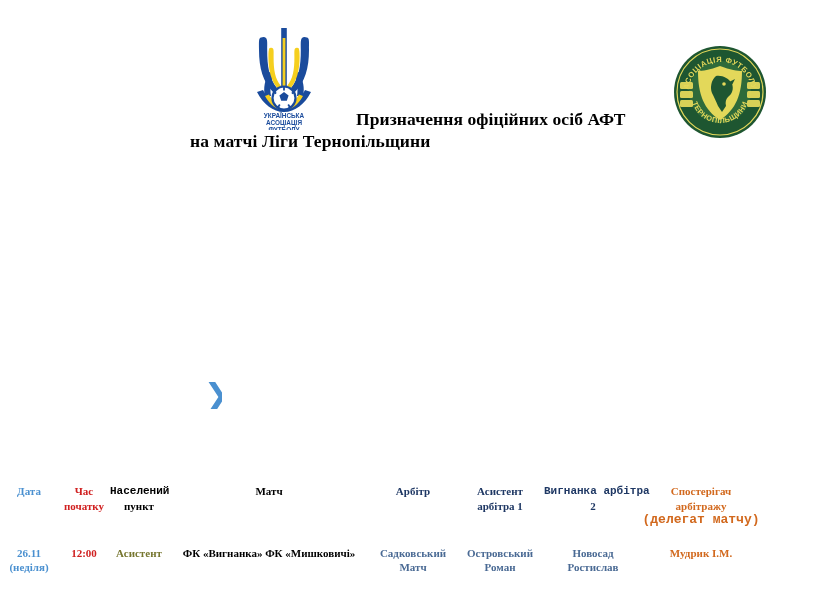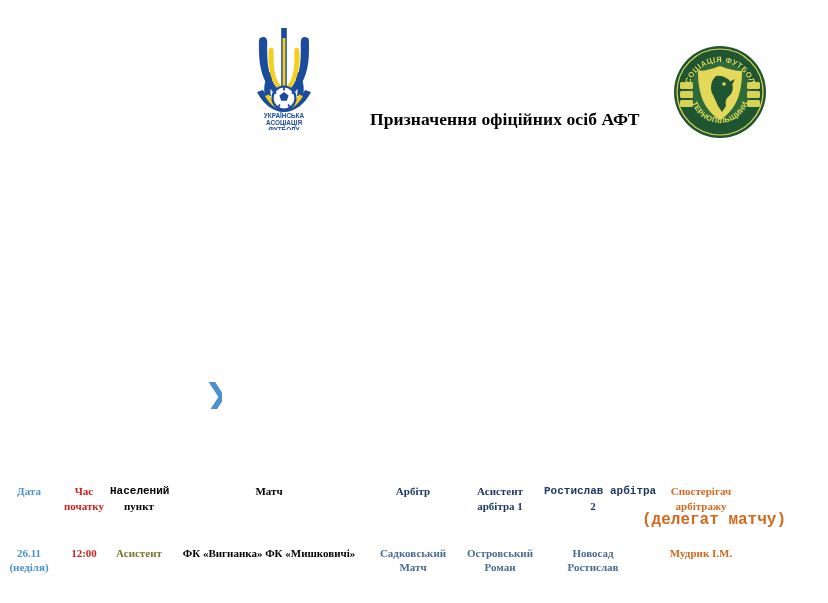--- a/index.html
+++ b/index.html
@@ -43,21 +43,20 @@
     height: 96px;
   }
   .taf-logo svg { display: block; width: 100%; height: 100%; }
 
   
   .title-block {
     position: absolute;
     left: 0;
     top: 108px;
     width: 662px;
-    padding-left: 14px;
   }
   .title-line {
     font-size: 17.5px;
     font-weight: bold;
     line-height: 22px;
     white-space: nowrap;
     color: #000000;
     letter-spacing: 0.1px;
   }
   .title-line-1 { padding-left: 356px; }
@@ -115,21 +114,21 @@
 
   
   .h-date  { color: #4a90d0; }
   .h-time  { color: #d02020; }
   .h-place { color: #000000; }
   .h-match { color: #000000; }
   .h-ref,
   .h-asst  { color: #1f3864; }
   .h-obs   { color: #d2691e; }
 
-  .h-obs .sub { font-size: 16px; }
+  .h-obs .sub { font-size: 13px; }
 
   
   .c-date  { color: #4a90d0; }
   .c-time  { color: #d02020; }
   .c-place { color: #76762f; }
   .c-match { color: #000000; white-space: nowrap; font-size: 12px; }
   .c-ref,
   .c-asst  { color: #4a6a94; font-weight: bold; }
   .c-obs   { color: #d2691e; white-space: nowrap; }
 
@@ -216,20 +215,21 @@
         <textPath href="#arcTop" startOffset="50%" text-anchor="middle">АСОЦІАЦІЯ ФУТБОЛУ</textPath>
       </text>
       <text font-family="Liberation Sans, sans-serif" font-size="7.4" font-weight="bold" fill="#e3d85a" letter-spacing="0.5">
         <textPath href="#arcBot" startOffset="50%" text-anchor="middle">ТЕРНОПІЛЬЩИНИ</textPath>
       </text>
     </svg>
   </div>
 
   <div class="title-block">
     <div class="title-line title-line-1">Призначення офіційних осіб АФТ</div>
+    <div class="title-line title-line-2">на матчі Ліги Тернопільщини</div>
   </div>
 
   <div class="stray-glyph">❯</div>
 
   <table class="sched-table">
     <colgroup>
       <col class="col-date">
         <col class="col-time">
         <col class="col-place">
       <col class="col-match">
@@ -257,21 +257,21 @@
           <span class="lbreak">Матч</span>
         </th>
         <th class="h-ref">
           <span class="lbreak">Арбітр</span>
         </th>
         <th class="h-asst">
           <span class="lbreak">Асистент</span>
           <span class="lbreak">арбітра 1</span>
         </th>
         <th class="h-asst">
-          <span class="lbreak nowrap">Ростислав арбітра</span>
+          <span class="lbreak nowrap">Вигнанка арбітра</span>
           <span class="lbreak">2</span>
         </th>
         <th class="h-obs">
           <span class="lbreak">Спостерігач</span>
           <span class="lbreak">арбітражу</span>
           <span class="lbreak sub nowrap">(делегат матчу)</span>
         </th>
         <th></th>
       </tr>
     </thead>

